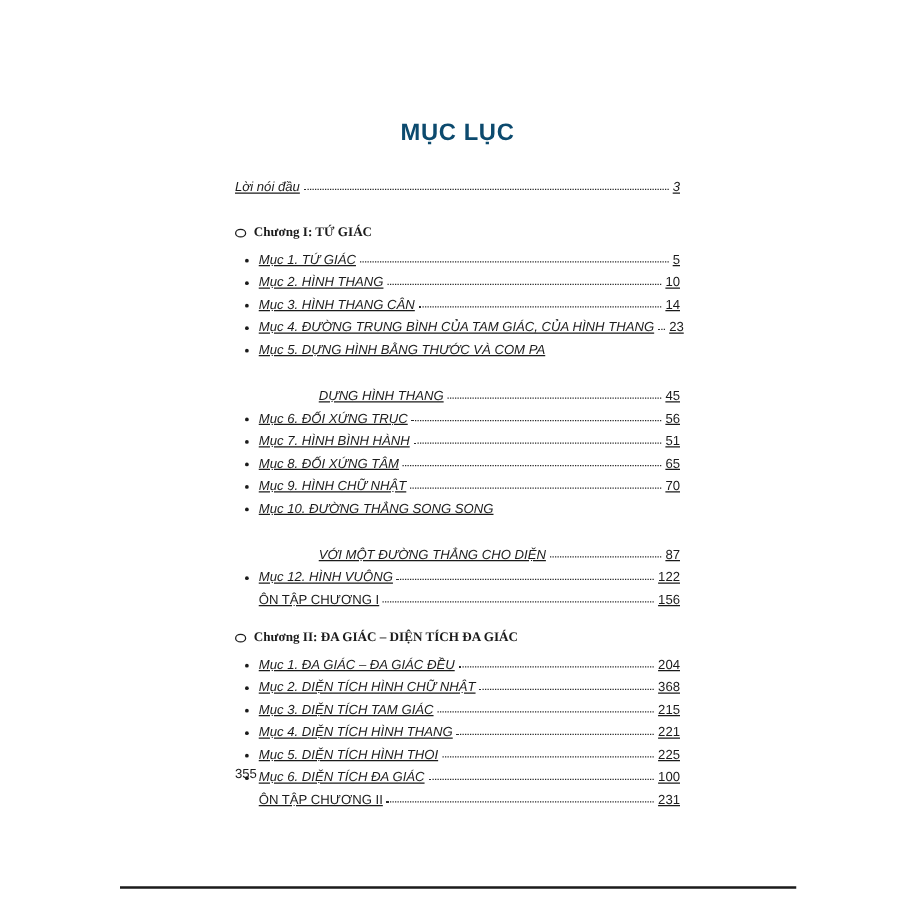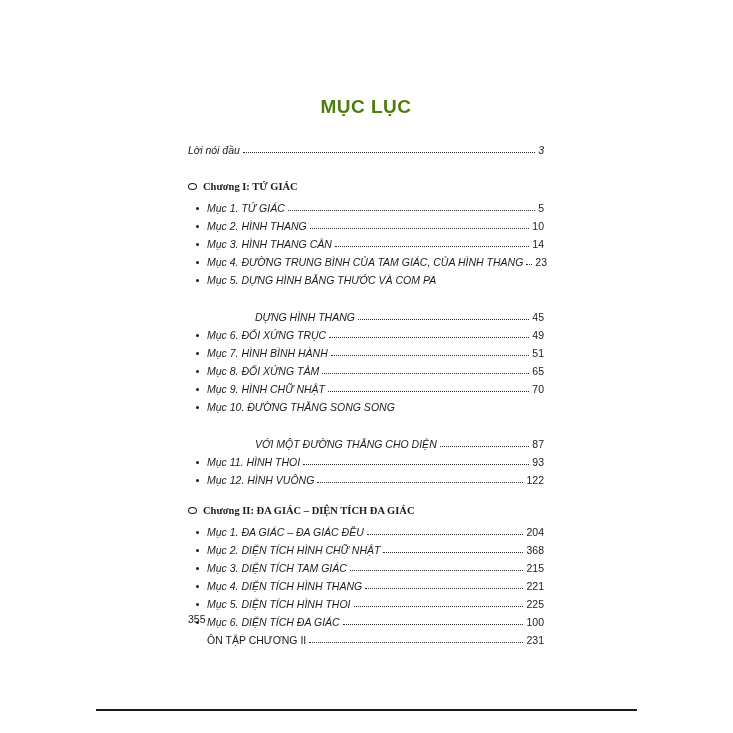--- a/index.html
+++ b/index.html
@@ -25,30 +25,31 @@
     left: 188px;
     top: 96px;
     width: 356px;
   }
   .toc-title {
     text-align: center;
     font-size: 19px;
     font-weight: bold;
     letter-spacing: 0.5px;
     margin: 0 0 26px 0;
-    color: #4d7c0f;
+    color: #0c4a6e;
   }
   
   .row {
     display: flex;
-    align-items: center;
+    align-items: flex-start;
     font-size: 10.5px;
     line-height: 13px;
     margin-bottom: 5px;
     white-space: nowrap;
+    text-decoration: underline;
   }
   .row .lbl {
     flex: 0 0 auto;
     padding-right: 2px;
   }
   .row .dots {
     flex: 1 1 auto;
     border-bottom: 1px dotted #2a2a2a;
     margin: 0 1px 3px 1px;
     height: 7px;
@@ -186,21 +187,21 @@
     <div class="row cont">
       <span class="lbl">DỰNG HÌNH THANG</span>
       <span class="dots"></span>
       <span class="pg">45</span>
     </div>
 
     <div class="row entry">
       <span class="dot"></span>
       <span class="lbl">Mục 6. ĐỐI XỨNG TRỤC</span>
       <span class="dots"></span>
-      <span class="pg">49</span>
+      <span class="pg">56</span>
     </div>
 
     <div class="row entry">
       <span class="dot"></span>
       <span class="lbl">Mục 7. HÌNH BÌNH HÀNH</span>
       <span class="dots"></span>
       <span class="pg">51</span>
     </div>
 
     <div class="row entry">
@@ -220,34 +221,33 @@
     <div class="row entry">
       <span class="dot"></span>
       <span class="lbl">Mục 10. ĐƯỜNG THẲNG SONG SONG</span>
     </div>
     <div class="row cont">
       <span class="lbl">VỚI MỘT ĐƯỜNG THẲNG CHO DIỆN</span>
       <span class="dots"></span>
       <span class="pg">87</span>
     </div>
 
-    <div class="row entry">
-      <span class="dot"></span>
-      <span class="lbl">Mục 11. HÌNH THOI</span>
-      <span class="dots"></span>
-      <span class="pg">93</span>
-    </div>
 
     <div class="row entry">
       <span class="dot"></span>
       <span class="lbl">Mục 12. HÌNH VUÔNG</span>
       <span class="dots"></span>
       <span class="pg">122</span>
     </div>
 
+    <div class="row review">
+      <span class="lbl">ÔN TẬP CHƯƠNG I</span>
+      <span class="dots"></span>
+      <span class="pg">156</span>
+    </div>
 
     <div class="chapter">
       <span class="bullet"></span>
       <span>Chương II: ĐA GIÁC – DIỆN TÍCH ĐA GIÁC</span>
     </div>
 
     <div class="row entry">
       <span class="dot"></span>
       <span class="lbl">Mục 1. ĐA GIÁC – ĐA GIÁC ĐỀU</span>
       <span class="dots"></span>

